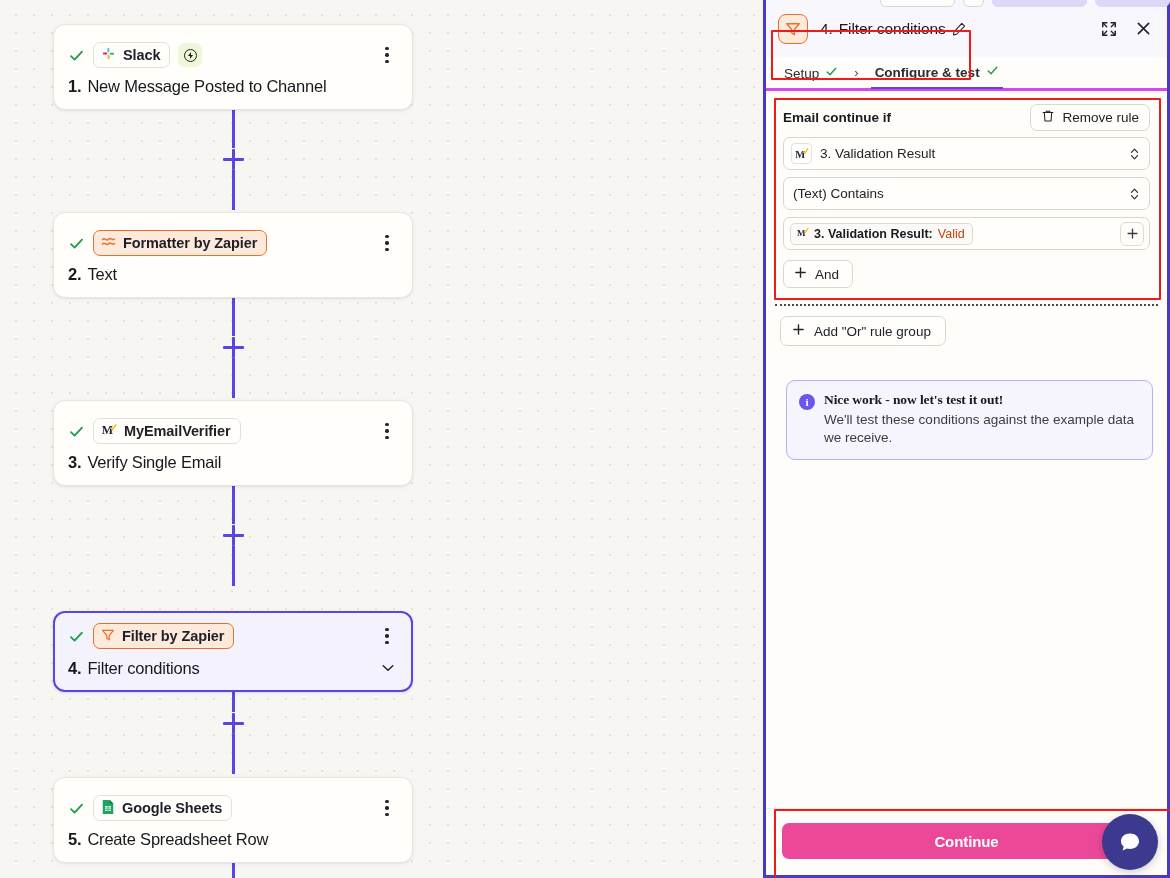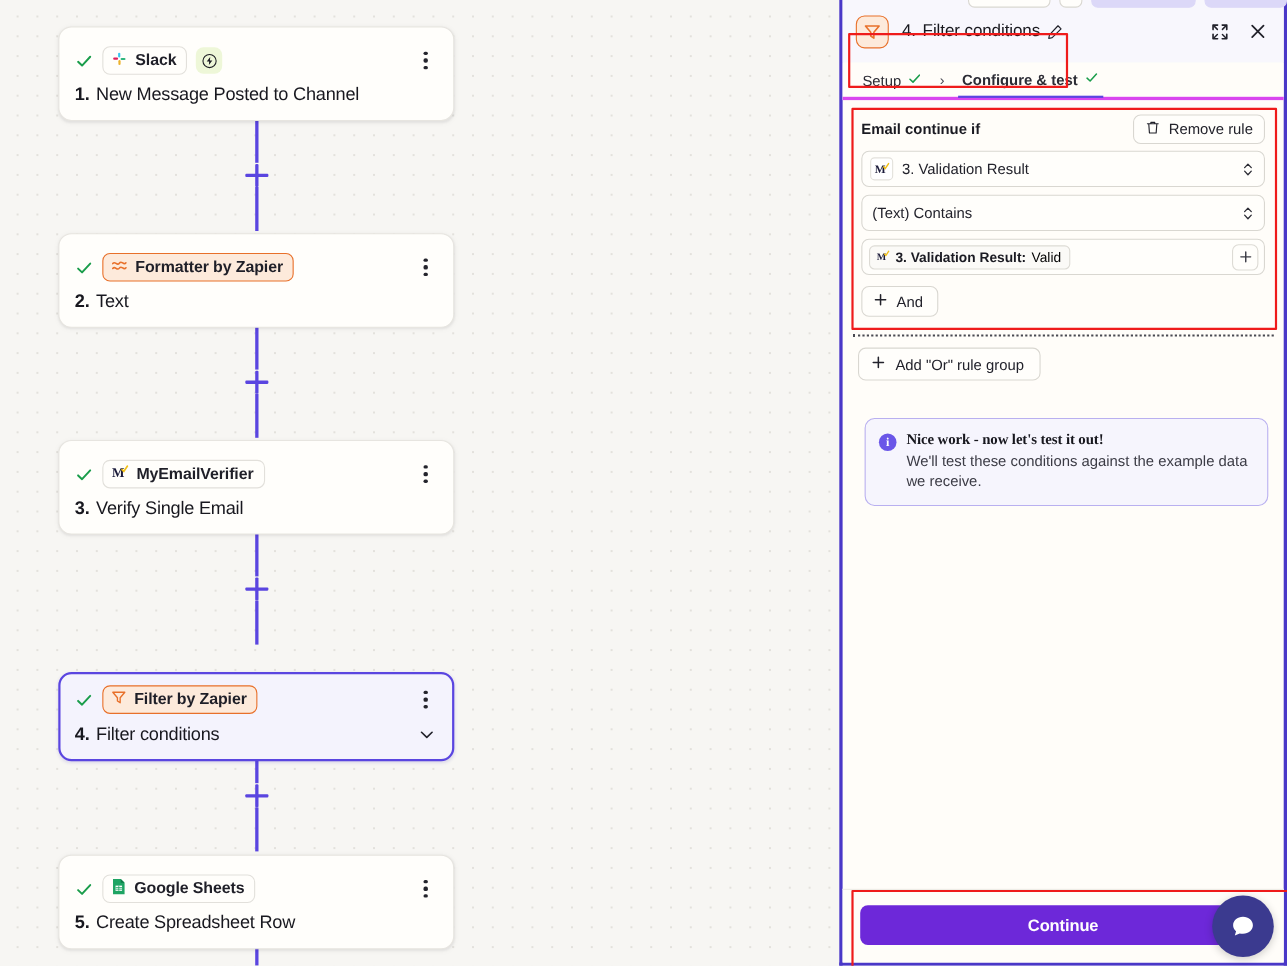--- a/index.html
+++ b/index.html
@@ -142,21 +142,21 @@
   .val-field {
     margin-top: 7px; min-height: 33px; background: #fffefb; border: 1px solid #d9d7d1;
     border-radius: 7px; display: flex; align-items: center; padding: 0 5px 0 6px;
   }
   .token {
     display: inline-flex; align-items: center; gap: 5px; height: 22px; padding: 0 7px 0 5px;
     background: #fbfaf7; border: 1px solid #dddbd5; border-radius: 5px;
     font-size: 12.5px; color: #1a1a22;
   }
   .token .tk-label { font-weight: 700; }
-  .token .tk-val { color: #000000; font-weight: 400; }
+  .token .tk-val { color: #c2410c; font-weight: 400; }
   .plus-btn {
     margin-left: auto; width: 24px; height: 24px; border: 1px solid #dddbd5; border-radius: 6px;
     background: #fffefb; display: flex; align-items: center; justify-content: center; cursor: pointer;
     color: #3a3a44; font-size: 15px; line-height: 1;
   }
   .and-btn {
     margin-top: 10px; display: inline-flex; align-items: center; gap: 8px;
     height: 28px; padding: 0 13px 0 10px; background: #fffefb; border: 1px solid #d9d7d1;
     border-radius: 7px; font-size: 13.5px; color: #22222b; cursor: pointer;
   }
@@ -182,21 +182,21 @@
     color: #fff; font-size: 11px; font-weight: 700; font-family: "Liberation Serif", serif;
   }
   .callout-title { font-size: 13.5px; font-weight: 700; color: #17171e; letter-spacing: -.1px;}
   .callout-body { font-size: 13.5px; color: #3b3b45; margin-top: 3px; line-height: 1.32; }
 
   .panel-foot {
     flex: none; padding: 14px 16px 16px 16px; border-top: 1px solid #edebe5;
     background: #fffdf9; position: relative;
   }
   .continue {
-    width: 100%; height: 36px; background: #6d28d9; border: none; border-radius: 7px;
+    width: 100%; height: 36px; background: #ec4899; border: none; border-radius: 7px;
     color: #ffffff; font-size: 15px; font-weight: 700; cursor: pointer;
     font-family: "Liberation Sans", sans-serif; letter-spacing: -.1px;
   }
 
   
   #topstrip {
     position: absolute; left: 880px; top: -14px; width: 290px; height: 22px;
     display: flex; align-items: center; gap: 8px; z-index: 6;
   }
   .ts-box { height: 20px; border-radius: 6px; border: 1px solid #d9d7d1; background: #fffefb; }

